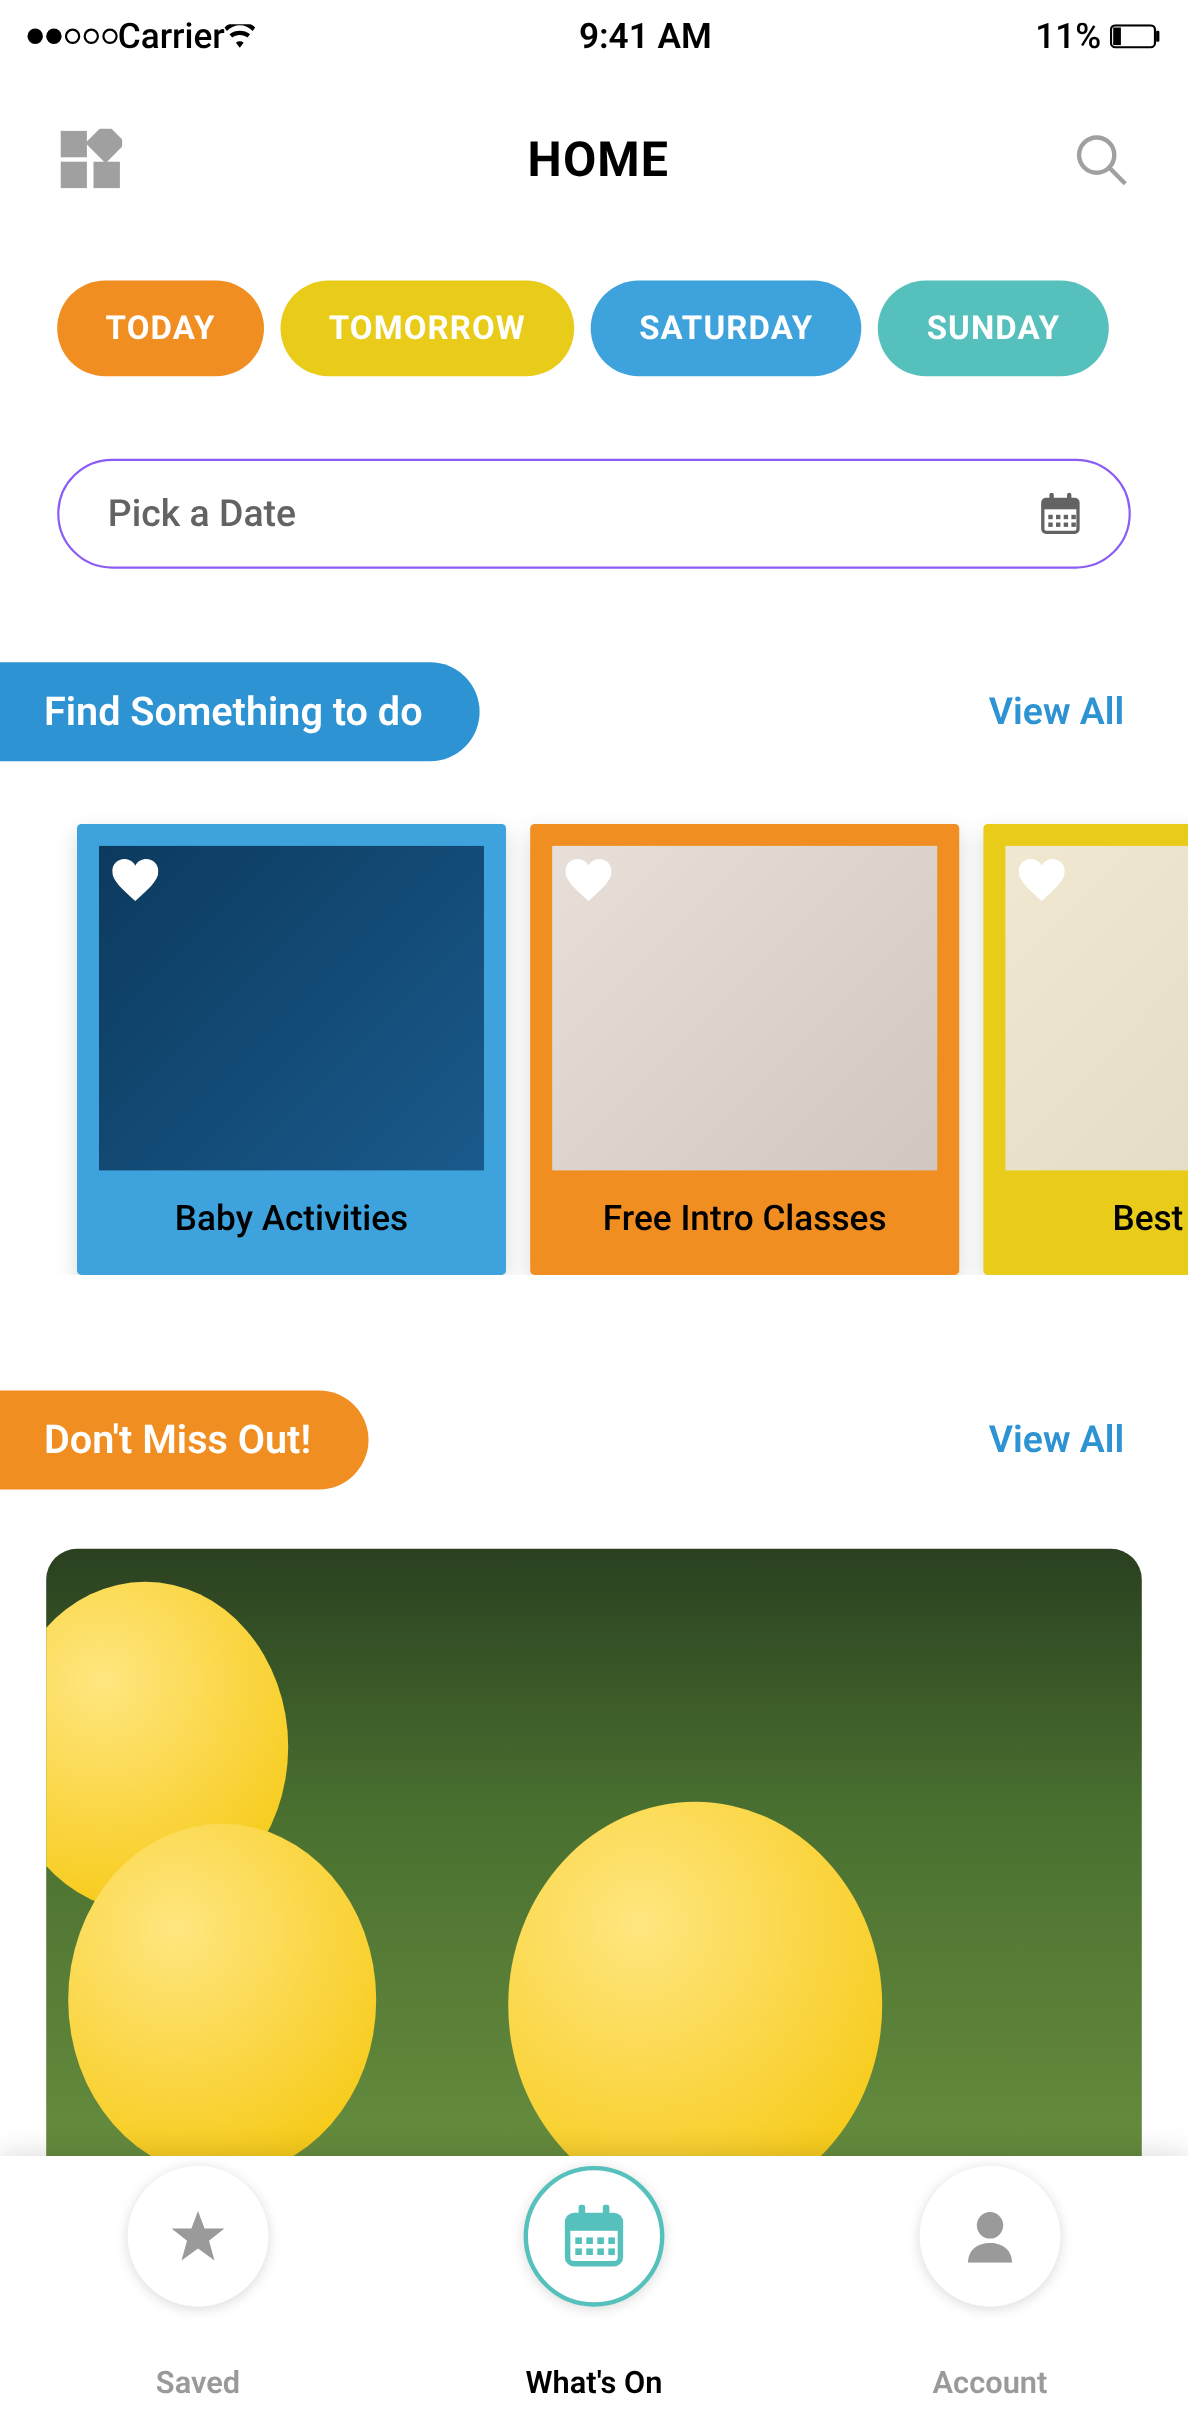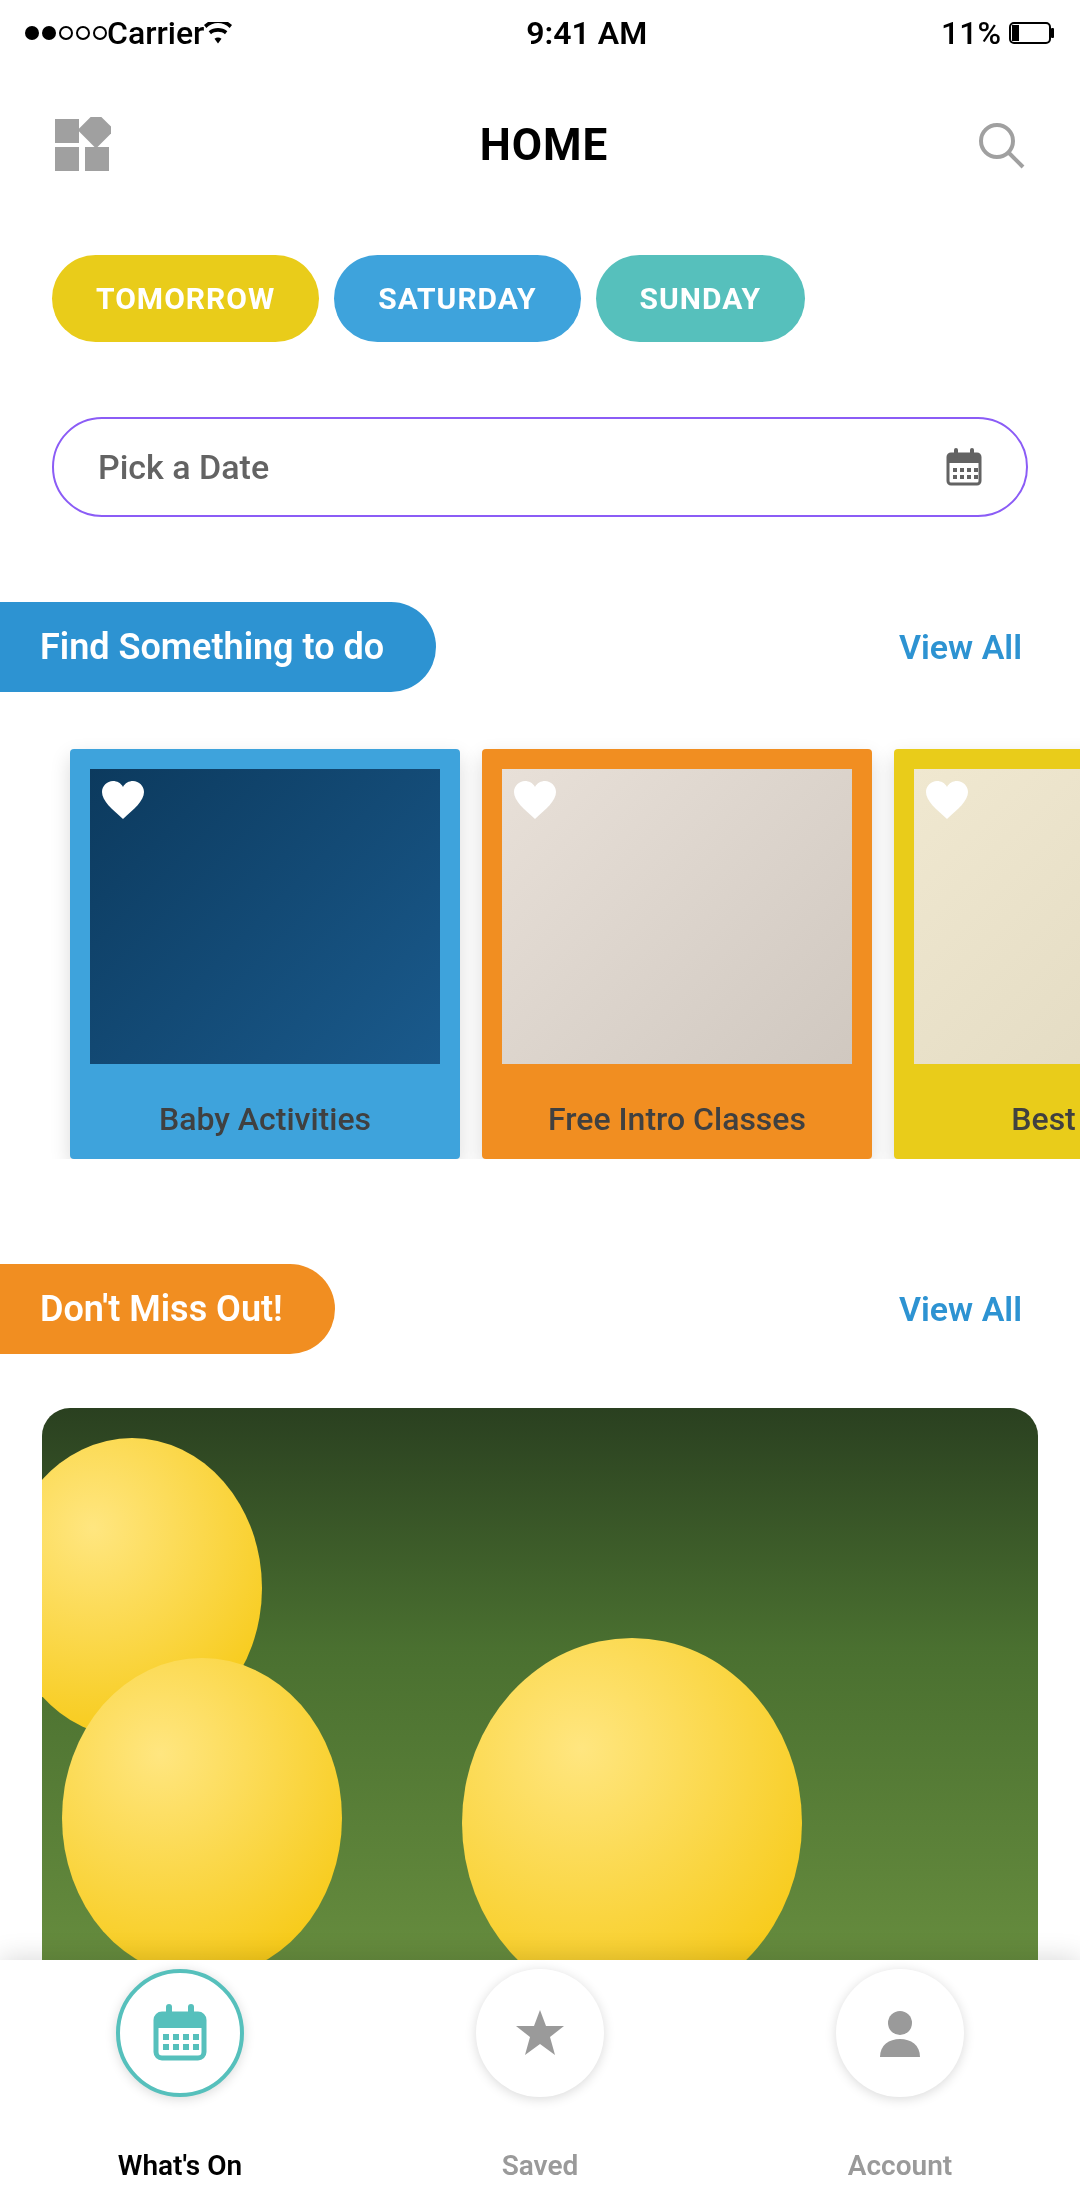--- a/index.html
+++ b/index.html
@@ -129,25 +129,25 @@
 .card-orange .card-img { background: linear-gradient(135deg, #e8e0d8, #d0c8c0); }
 .card-yellow .card-img { background: linear-gradient(135deg, #f0e8d0, #e0d8c0); }
 .heart-icon {
   position: absolute;
   top: 12px;
   left: 12px;
   width: 42px;
   height: 38px;
 }
 .card-title {
-  color: #404040;
+  color: #000000;
   font-size: 32px;
   font-weight: 500;
   text-align: center;
-  margin-top: 36px;
+  margin-top: 24px;
   white-space: nowrap;
 }
 
 
 .hero-wrap { padding: 54px 42px 0 42px; }
 .hero {
   width: 100%;
   height: 600px;
   border-radius: 28px;
   background: linear-gradient(180deg, #2a4020 0%, #4a7030 40%, #6a9040 100%);
@@ -233,20 +233,21 @@
     <rect x="28" y="0" width="26" height="26" transform="rotate(45 41 13)"></rect>
   </svg>
   <div class="header-title">HOME</div>
   <svg class="search-icon" viewBox="0 0 48 48" fill="none" stroke="#a0a0a0" stroke-width="4">
     <circle cx="20" cy="20" r="16"></circle>
     <line x1="32" y1="32" x2="46" y2="46"></line>
   </svg>
 </div>
 
 <div class="day-chips">
+  <div class="chip chip-orange">TODAY</div>
   <div class="chip chip-yellow">TOMORROW</div>
   <div class="chip chip-blue">SATURDAY</div>
   <div class="chip chip-teal">SUNDAY</div>
 </div>
 
 <div class="date-picker-wrap">
   <div class="date-picker">
     <span class="date-picker-text">Pick a Date</span>
     <svg class="calendar-mini-icon" viewBox="0 0 36 38" fill="#636363">
       <rect x="2" y="6" width="32" height="30" rx="3" fill="none" stroke="#636363" stroke-width="3"></rect>
@@ -305,48 +306,48 @@
 <div class="hero-wrap">
   <div class="hero">
     <div class="balloon" style="width:260px;height:300px;top:30px;left:-40px"></div>
     <div class="balloon" style="width:280px;height:320px;top:250px;left:20px"></div>
     <div class="balloon" style="width:340px;height:370px;top:230px;left:420px"></div>
   </div>
 </div>
 
 <div class="bottom-nav">
   <div class="nav-item">
+    <div class="nav-circle">
+      <svg width="48" height="46" viewBox="0 0 48 46" fill="#9a9a9a">
+        <path d="M24 0l6 16h18l-14 11 5 18-15-11-15 11 5-18L0 16h18z"></path>
+      </svg>
+    </div>
+    <div class="nav-label inactive">Saved</div>
+  </div>
+  <div class="nav-item">
     <div class="nav-circle active">
       <svg width="56" height="58" viewBox="0 0 56 58" fill="#56c0bc">
         <rect x="4" y="10" width="48" height="44" rx="6" fill="none" stroke="#56c0bc" stroke-width="5"></rect>
         <rect x="4" y="10" width="48" height="14" fill="#56c0bc"></rect>
         <rect x="14" y="0" width="6" height="14" rx="3"></rect>
           <rect x="36" y="0" width="6" height="14" rx="3"></rect>
         <rect x="11" y="30" width="6" height="6"></rect>
           <rect x="21" y="30" width="6" height="6"></rect>
           <rect x="31" y="30" width="6" height="6"></rect>
           <rect x="41" y="30" width="6" height="6"></rect>
         <rect x="11" y="40" width="6" height="6"></rect>
           <rect x="21" y="40" width="6" height="6"></rect>
           <rect x="31" y="40" width="6" height="6"></rect>
           <rect x="41" y="40" width="6" height="6"></rect>
       </svg>
     </div>
     <div class="nav-label active">What's On</div>
   </div>
   <div class="nav-item">
     <div class="nav-circle">
-      <svg width="48" height="46" viewBox="0 0 48 46" fill="#9a9a9a">
-        <path d="M24 0l6 16h18l-14 11 5 18-15-11-15 11 5-18L0 16h18z"></path>
-      </svg>
-    </div>
-    <div class="nav-label inactive">Saved</div>
-  </div>
-  <div class="nav-item">
-    <div class="nav-circle">
       <svg width="44" height="48" viewBox="0 0 44 48" fill="#9a9a9a">
         <circle cx="22" cy="14" r="12"></circle>
         <path d="M2 48c0-12 9-18 20-18s20 6 20 18z"></path>
       </svg>
     </div>
     <div class="nav-label inactive">Account</div>
   </div>
 </div>
 
 </body></html>

